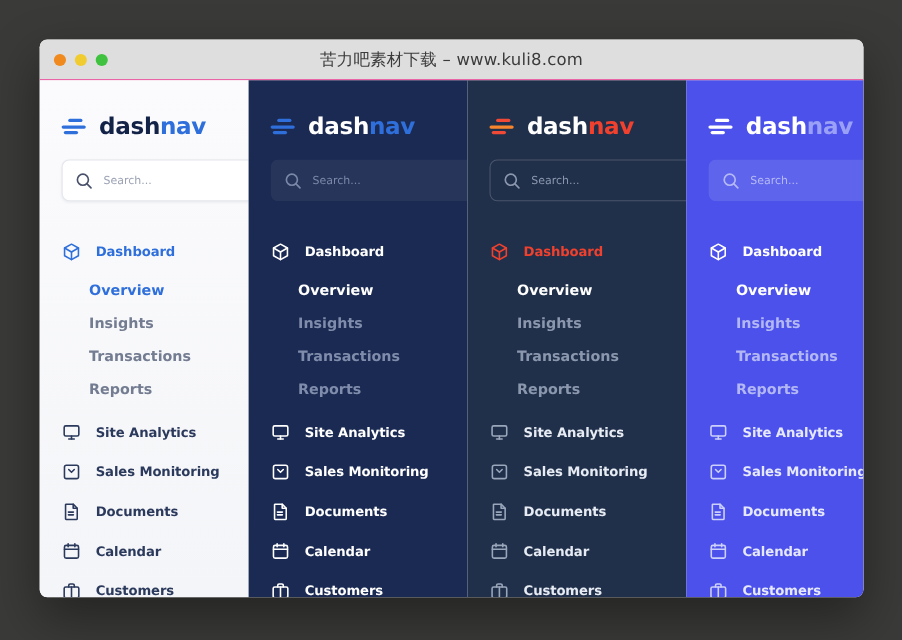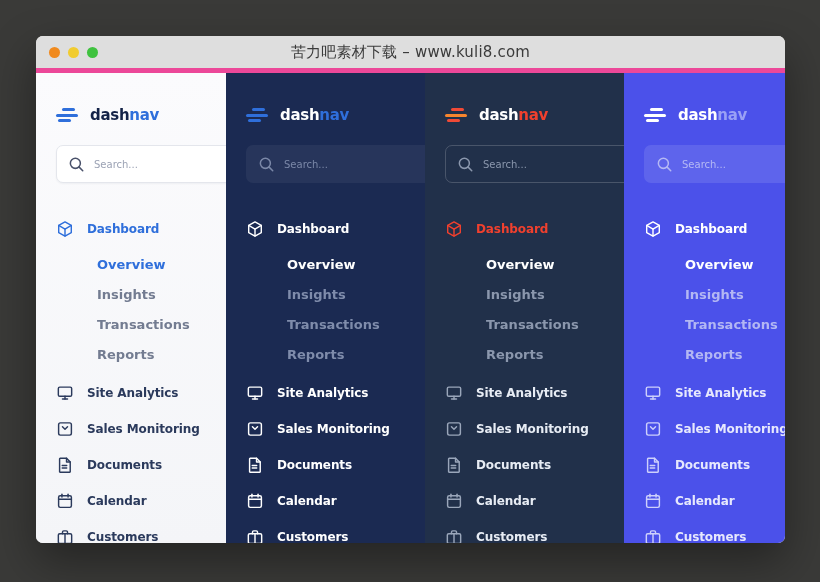--- a/index.html
+++ b/index.html
@@ -26,21 +26,21 @@
     border-radius: 7px;
     overflow: hidden;
     box-shadow: 0 18px 45px rgba(0,0,0,0.38);
     background: #ffffff;
   }
 
   .titlebar {
     position: relative;
     height: 37px;
     background: #dedede;
-    border-bottom: 5px solid #ec4899;
+    border-bottom: 1px solid #ec4899;
     display: flex;
     align-items: center;
   }
 
   .lights {
     display: flex;
     gap: 8px;
     margin-left: 13px;
   }
   .light { width: 11px; height: 11px; border-radius: 50%; }
@@ -100,21 +100,21 @@
   .logo-mark i:nth-child(2) { width: 22px; margin-left: 0px; }
   .logo-mark i:nth-child(3) { width: 13px; margin-left: 2px; }
 
   .p1 .logo-mark i { background: #2f6fdb; }
   .p2 .logo-mark i { background: #2f6fdb; }
   .p3 .logo-mark i { background: #f04a36; }
   .p3 .logo-mark i:nth-child(2) { background: #f7852e; }
   .p4 .logo-mark i { background: #ffffff; }
 
   .logo-text {
-    font-size: 15px;
+    font-size: 21px;
     font-weight: 700;
     letter-spacing: -0.3px;
     white-space: nowrap;
     font-family: "DejaVu Sans", sans-serif;
   }
   .logo-text .b { }
   .logo-text .a { }
   .p1 .logo-text .b { color: #132247; }
   .p1 .logo-text .a { color: #2f6fdb; }
   .p2 .logo-text .b { color: #ffffff; }
@@ -177,21 +177,21 @@
     font-weight: 700;
     letter-spacing: -0.1px;
     font-family: "DejaVu Sans", sans-serif;
   }
 
   .subnav { margin: 2px 0 6px 0; }
   .sub-item {
     height: 30px;
     display: flex;
     align-items: center;
-    padding-left: 61px;
+    padding-left: 45px;
     white-space: nowrap;
   }
   .sub-item .lbl {
     font-size: 13px;
     font-family: "DejaVu Sans", sans-serif;
     font-weight: bold;
   }
   .sub-item.active .lbl { font-weight: 700; }
 
   

